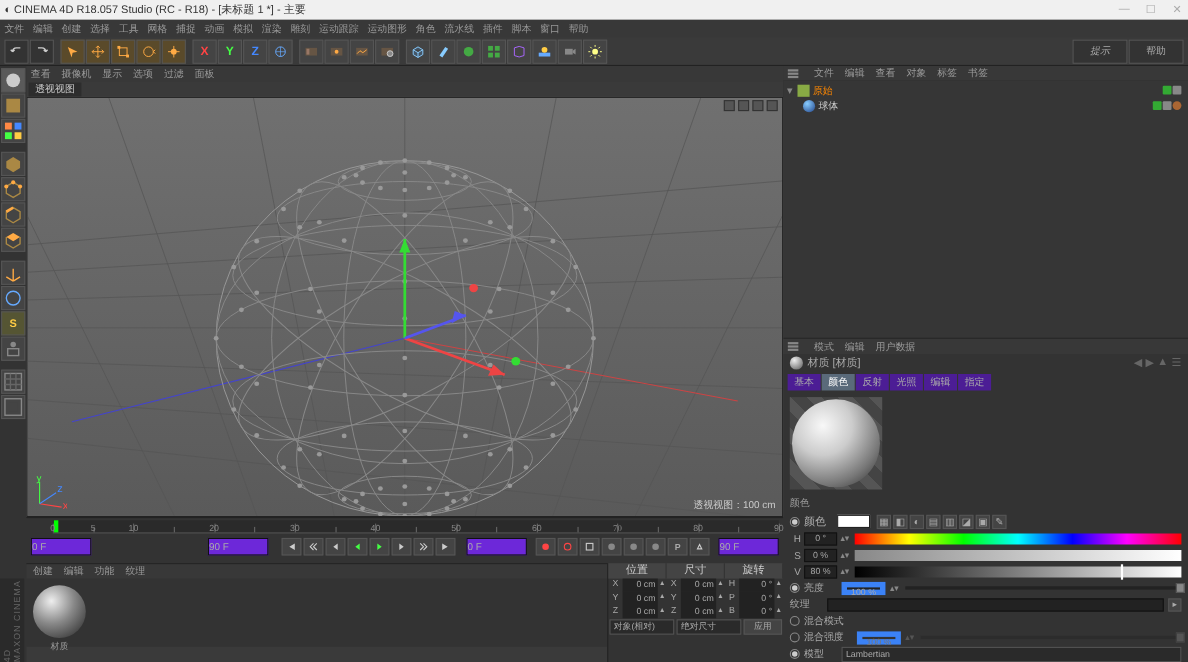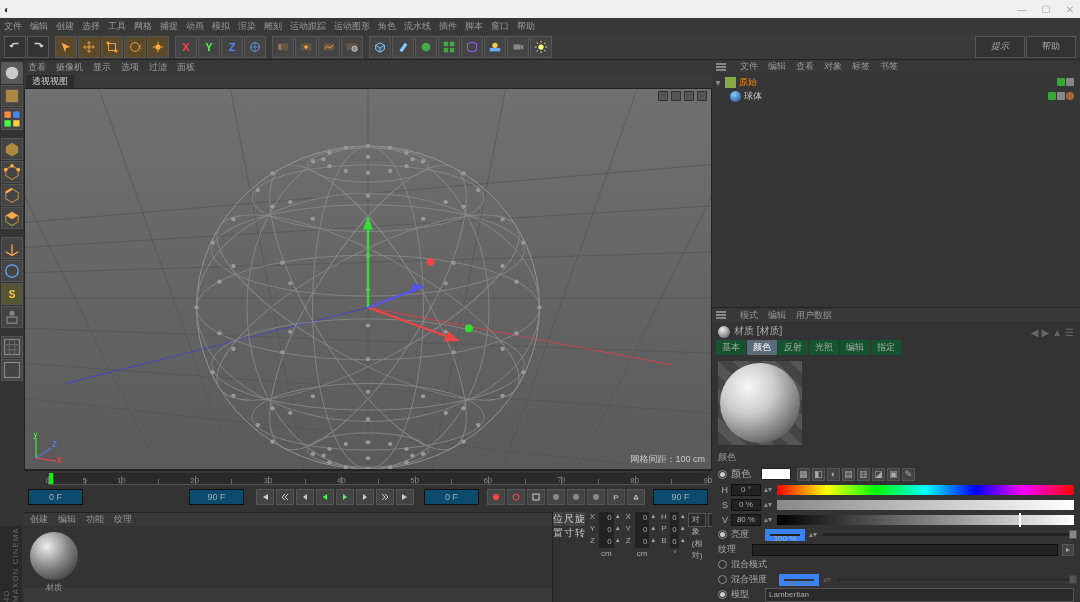--- a/index.html
+++ b/index.html
@@ -31,21 +31,21 @@
 .vp-icons div{width:10px;height:10px;background:#555;border:1px solid #333;cursor:pointer}
 .vp-status{position:absolute;bottom:3px;right:6px;font-size:9px;color:#ccc}
 .mini-axis{position:absolute;bottom:6px;left:6px;width:30px;height:30px}
 .timeline{height:42px;background:#333;border-top:1px solid #222;display:flex;flex-direction:column}
 .time-ruler{height:12px;background:#2a2a2a;position:relative;display:flex;align-items:flex-end;margin:2px 4px 0 24px;border-bottom:1px solid #555}
 .time-tick{position:absolute;bottom:0;width:1px;height:5px;background:#666}
 .time-tick.major{height:8px}
 .time-label{position:absolute;bottom:-1px;font-size:8px;color:#888;transform:translateX(-50%)}
 .marker{position:absolute;left:1px;bottom:0;width:4px;height:11px;background:#0f0}
 .time-controls{display:flex;align-items:center;height:24px;padding:2px 4px;gap:2px}
-.tc-field{width:55px;height:16px;background:#0c4a6e;border:1px solid #111;color:#aaa;font-size:9px;text-align:center;line-height:14px}
+.tc-field{width:55px;height:16px;background:#6d28d9;border:1px solid #111;color:#aaa;font-size:9px;text-align:left;line-height:14px}
 .tc-btn{width:18px;height:16px;background:#444;border:1px solid #555;cursor:pointer;display:flex;align-items:center;justify-content:center}
 .tc-btn svg{width:10px;height:10px}
 .tc-btn.red svg{fill:#f44}
 .tc-btn.green svg{fill:#4f4}
 .mat-panel{height:76px;background:#333;border-top:1px solid #222;display:flex;flex-direction:column}
 .mat-tabs{height:14px;background:#383838;display:flex;gap:10px;padding:0 6px;align-items:center}
 .mat-tabs span{font-size:9px;color:#999;cursor:pointer}
 .mat-area{flex:1;display:flex;padding:4px}
 .mat-ball{width:48px;height:48px;background:radial-gradient(circle at 35% 30%,#eee,#888 45%,#333 90%);border-radius:50%;margin:2px;cursor:pointer}
 .mat-label{font-size:8px;color:#999;text-align:center}
@@ -57,24 +57,24 @@
 .tree-row{display:flex;align-items:center;height:14px;gap:3px;cursor:pointer}
 .tree-icon{width:11px;height:11px;background:#888}
 .tree-icon.sphere{background:radial-gradient(circle at 35% 30%,#8cf,#248);border-radius:50%}
 .tree-label{font-size:9px;color:#ccc}
 .tree-sel{color:#f80}
 .tree-dots{margin-left:auto;display:flex;gap:1px;padding-right:4px}
 .dot{width:8px;height:8px;border-radius:1px}
 .attr-panel{flex:1;background:#333;display:flex;flex-direction:column}
 .attr-header{height:14px;background:#383838;display:flex;padding:0 4px;gap:10px;align-items:center}
 .attr-header span{font-size:9px;color:#999;cursor:pointer}
-.attr-title{height:16px;display:flex;align-items:flex-end;padding:0 6px;gap:4px;background:#333}
+.attr-title{height:16px;display:flex;align-items:center;padding:0 6px;gap:4px;background:#333}
 .attr-ball{width:12px;height:12px;background:radial-gradient(circle at 35% 30%,#eee,#555);border-radius:50%}
 .attr-tabs{display:flex;gap:1px;padding:2px 4px}
-.atab{padding:1px 6px;background:#14532d;font-size:9px;cursor:pointer;color:#aaa}
+.atab{padding:1px 6px;background:#4c1d95;font-size:9px;cursor:pointer;color:#aaa}
 .atab.active{background:#5a6a7a;color:#fff}
 .preview{width:84px;height:84px;margin:4px 6px;position:relative;background:repeating-linear-gradient(45deg,#444 0,#444 10px,#555 10px,#555 20px)}
 .preview .pball{width:80px;height:80px;position:absolute;top:2px;left:2px;border-radius:50%;background:radial-gradient(circle at 35% 30%,#f8f8f8,#ccc 35%,#777 70%,#222 100%)}
 .section-label{font-size:9px;color:#999;padding:2px 6px}
 .color-row{display:flex;align-items:center;gap:4px;padding:1px 6px;height:16px}
 .radio{width:9px;height:9px;border:1px solid #888;border-radius:50%}
 .radio.on::after{content:"";display:block;width:5px;height:5px;background:#ccc;border-radius:50%;margin:1px}
 .swatch{width:30px;height:12px;background:#fff;border:1px solid #222;cursor:pointer}
 .picker-icons{display:flex;gap:2px;margin-left:2px}
 .pico{width:13px;height:13px;background:#444;border:1px solid #555;cursor:pointer}
@@ -87,36 +87,37 @@
 .sat-grad{background:linear-gradient(to right,#888,#fff)}
 .val-grad{background:linear-gradient(to right,#000,#fff)}
 .slider-row{display:flex;align-items:center;gap:4px;padding:1px 6px;height:15px}
 .slider-label{width:30px;font-size:9px;}
 .slider-field{width:40px;height:12px;background:#222;border:5px solid #3b82f6;font-size:8px;text-align:center;line-height:10px}
 .slider-track{flex:1;height:3px;background:#222;position:relative;cursor:pointer}
 .slider-thumb{position:absolute;top:-3px;width:8px;height:9px;background:#888;border:1px solid #555}
 .link-row{display:flex;align-items:center;gap:4px;padding:1px 6px;height:15px}
 .link-field{flex:1;height:12px;background:#222;border:1px solid #111}
 .tri-btn{width:12px;height:12px;background:#444;border:1px solid #555;cursor:pointer;font-size:8px;text-align:center}
-.coord-panel{width:112px;background:#333;border-left:1px solid #222;display:flex;flex-direction:row}
+.coord-panel{width:112px;background:#333;border-left:1px solid #222;display:flex;flex-direction:column}
 .coord-header{height:14px;background:#444;display:flex;font-size:9px}
 .coord-header span{flex:1;text-align:center;color:#ccc;border-right:1px solid #333;line-height:14px}
 .coord-lbl{width:13px;font-size:8px;text-align:center}
 .coord-val{flex:1;background:#222;height:12px;font-size:8px;text-align:right;padding:0 2px;line-height:12px}
 .coord-arr{width:8px;font-size:7px;text-align:center}
 .coord-footer{display:flex;height:16px;gap:2px;padding:1px}
 .coord-dd{flex:1;height:14px;background:#2a2a2a;border:1px solid #555;font-size:8px;line-height:12px;padding:0 3px;cursor:pointer}
 .coord-apply{width:35px;height:14px;background:#444;border:1px solid #555;font-size:8px;text-align:center;line-height:12px;cursor:pointer}
 .vlogo{position:absolute;left:0;bottom:0;width:22px;height:76px;writing-mode:vertical-lr;transform:rotate(180deg);font-size:8px;color:#666;display:flex;align-items:center;justify-content:center;background:#2a2a2a;letter-spacing:1px}
 </style>
 </head>
 <body>
 
 <div class="titlebar">
   <span>◐</span>&nbsp;
+  <span>CINEMA 4D R18.057 Studio (RC - R18) - [未标题 1 *] - 主要</span>
   <div class="winbtns">
     <div>—</div>
     <div>☐</div>
     <div>✕</div>
   </div>
 </div>
 
 <div class="menubar" id="menubar">
     <span>文件</span>
     <span>编辑</span>
@@ -502,21 +503,21 @@
           <circle cx="100" cy="22" r="4" fill="#3d3"></circle>
             <circle cx="62" cy="-48" r="4" fill="#e44"></circle>
         </g>
       </svg>
       <div class="vp-icons">
         <div></div>
           <div></div>
         <div></div>
           <div></div>
       </div>
-      <div class="vp-status">网格间距：100 cm</div>
+      <div class="vp-status">透视视图：100 cm</div>
       <svg class="mini-axis" viewBox="0 0 30 30">
           <line x1="5" y1="25" x2="5" y2="5" stroke="#4f4"></line>
           <line x1="5" y1="25" x2="25" y2="28" stroke="#f44"></line>
           <line x1="5" y1="25" x2="20" y2="15" stroke="#48f"></line>
           <text x="2" y="4" fill="#4f4" font-size="6">y</text>
           <text x="26" y="30" fill="#f44" font-size="6">x</text>
           <text x="21" y="14" fill="#48f" font-size="6">z</text>
         </svg>
     </div>
 

